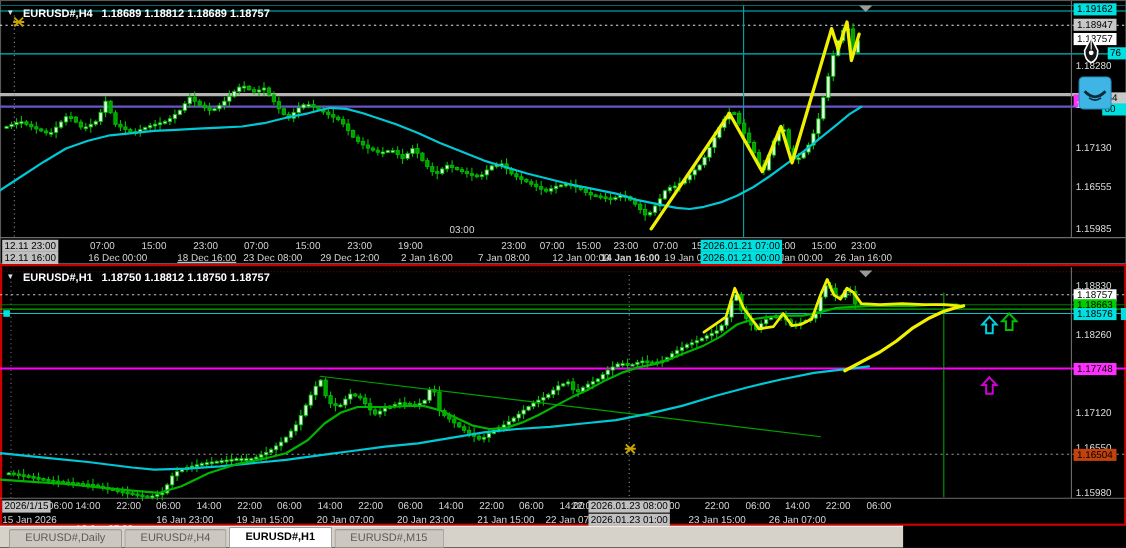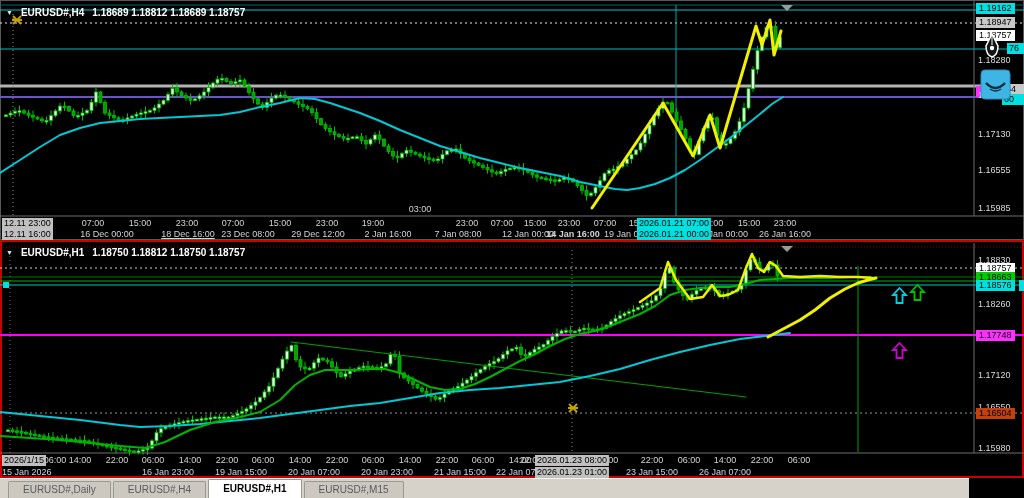--- a/index.html
+++ b/index.html
@@ -13,21 +13,21 @@
   .title{position:absolute;z-index:3;font-size:10px;font-weight:bold;color:#fff;
          display:flex;gap:8px;align-items:center;white-space:nowrap;}
   .title .tri{font-size:7px;color:#e0e0e0;}
   .plabel{position:absolute;font-size:9px;line-height:11px;color:#dcdcdc;white-space:nowrap;}
   .pbox{color:#000;padding:0 3px;text-align:center;}
   .tlabel{position:absolute;font-size:9px;line-height:11px;color:#d4d4d4;white-space:nowrap;}
   .tlabel.c{transform:translateX(-50%);}
   .tlabel.boxed{color:#000;padding:0 2px;}
   .edgebox{position:absolute;height:11px;font-size:9px;line-height:11px;color:#000;
            padding-left:2px;overflow:hidden;z-index:3;}
-  .tabbar{position:absolute;left:0;top:478px;width:969px;height:20px;background:#d6d2ca;
+  .tabbar{position:absolute;left:0;top:478px;width:821px;height:20px;background:#d6d2ca;
           border-top:1px solid #f4f2ee;display:flex;align-items:flex-end;
           padding:1px 0 0 8px;box-sizing:border-box;z-index:4;}
   .tab{font-size:10px;color:#5a5a5a;background:#ccc8c0;border:1px solid #9a9a94;border-bottom:none;
        height:16px;line-height:15px;padding:0 14px;margin-right:2px;border-radius:2px 2px 0 0;cursor:default;}
   .tab.active{background:#fff;color:#000;font-weight:bold;height:18px;line-height:17px;}
   #cursor-layer{position:absolute;left:0;top:0;width:1024px;height:498px;z-index:6;pointer-events:none;}
 </style>
 </head>
 <body>
 

